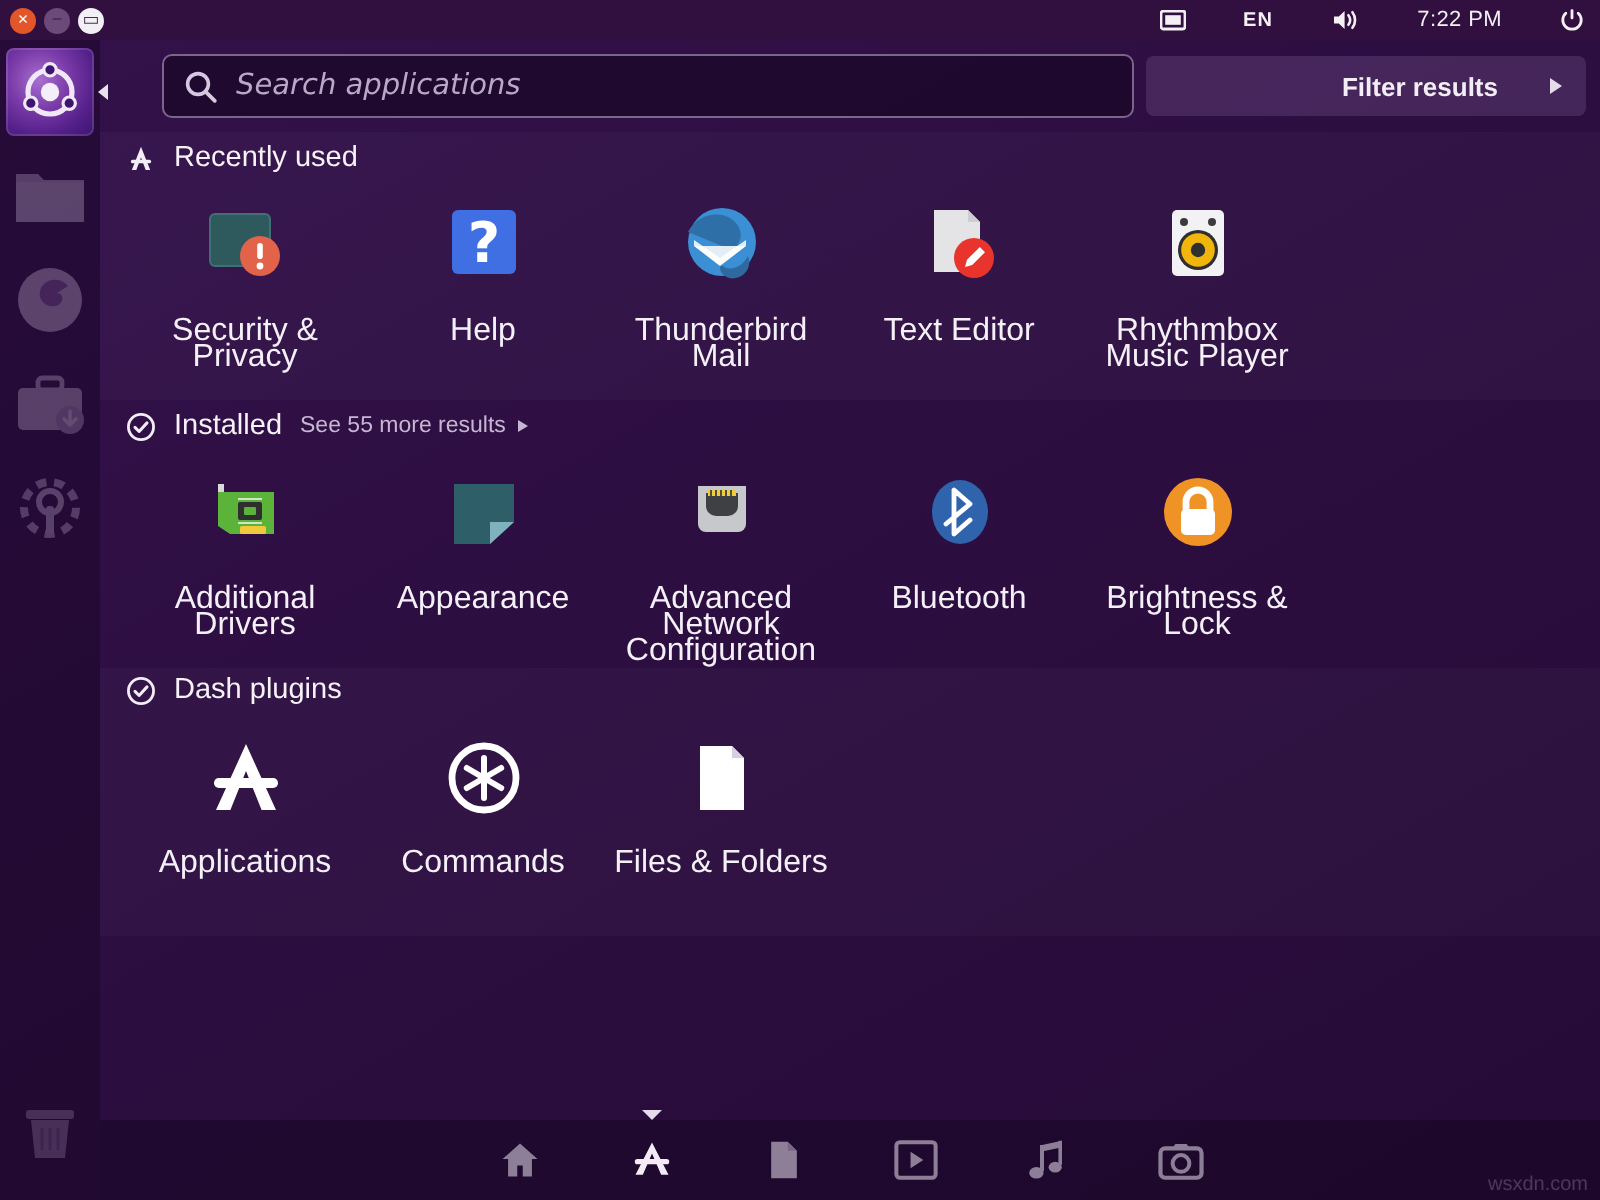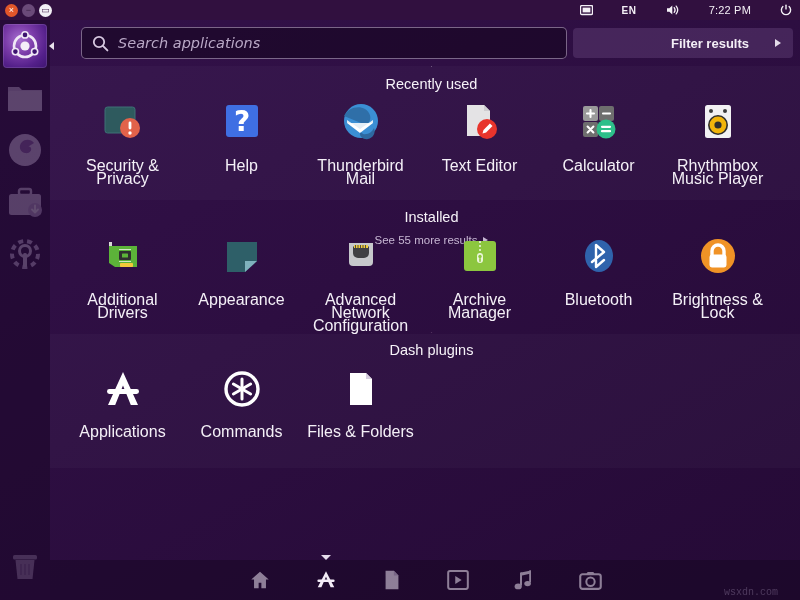--- a/index.html
+++ b/index.html
@@ -92,21 +92,20 @@
     color: #f3eef6; font-size: 13px; font-weight: bold;
   }
   .tri-r { width: 0; height: 0; border-top: 4px solid transparent;
            border-bottom: 4px solid transparent; border-left: 6px solid #e4dbe9; }
 
   
   .section { position: absolute; left: 0; width: 750px; }
   .sec-head {
     display: flex; align-items: center; gap: 9px; height: 26px;
     padding-left: 13px;
-    flex-direction: column;
   }
   .sec-title { color: #f6f2f8; font-size: 14.5px; }
   .sec-more { color: #c6b6d2; font-size: 11.5px; display: flex; align-items: center; gap: 6px; }
   .tri-sm { width: 0; height: 0; border-top: 3.5px solid transparent;
             border-bottom: 3.5px solid transparent; border-left: 5px solid #c6b6d2; }
 
   .grid { display: flex; padding-left: 13px; }
   .cell {
     width: 119px; display: flex; flex-direction: column;
     align-items: center; padding-top: 8px;
@@ -129,22 +128,22 @@
   .lens { position: relative; width: 26px; height: 26px;
           display: flex; align-items: center; justify-content: center; opacity: .55; }
   .lens.active { opacity: 1; }
   .lens .caret {
     position: absolute; top: -12px; left: 50%; transform: translateX(-50%);
     width: 0; height: 0; border-left: 5px solid transparent;
     border-right: 5px solid transparent; border-top: 5px solid #e6dcec;
   }
 
   #watermark {
-    position: absolute; right: 22px; bottom: 2px;
-    color: rgba(190,170,205,0.30); font-size: 10px; font-family: Liberation Mono, monospace;
+    position: absolute; right: 6px; bottom: 2px;
+    color: rgba(190,170,205,0.30); font-size: 10px;
   }
 </style>
 </head>
 <body>
 
 <div id="screen">
 
   <div id="topbar">
     <div class="wbtns">
       <div class="wbtn close">
@@ -313,35 +312,20 @@
             <svg width="48" height="48" viewBox="0 0 48 48">
               <path d="M11 5h17l6 6v25H11z" fill="#e4e3e5"></path>
               <path d="M28 5l6 6h-6z" fill="#cfcdd1"></path>
               <circle cx="31" cy="29" r="10" fill="#e8342c"></circle>
               <path d="M26.5 33.5l1-3.6 6.4-6.4 2.6 2.6-6.4 6.4z" fill="#ffffff"></path>
             </svg>
           </div>
           <div class="cell-label">Text Editor</div>
         </div>
 
-        <div class="cell">
-          <div class="icon-wrap">
-            <svg width="48" height="48" viewBox="0 0 48 48">
-              <rect x="8" y="6" width="15" height="15" rx="2" fill="#9a9a9a"></rect>
-              <rect x="24" y="6" width="15" height="15" rx="2" fill="#6e6e6e"></rect>
-              <rect x="8" y="22" width="15" height="15" rx="2" fill="#6e6e6e"></rect>
-              <circle cx="31" cy="29" r="9.5" fill="#2dbf8a"></circle>
-              <path d="M12 13.5h7M15.5 10v7" stroke="#fff" stroke-width="2.1" stroke-linecap="round"></path>
-              <path d="M28 13.5h7" stroke="#fff" stroke-width="2.1" stroke-linecap="round"></path>
-              <path d="M12.6 26.6l5.8 5.8M18.4 26.6l-5.8 5.8" stroke="#fff" stroke-width="2.1" stroke-linecap="round"></path>
-              <path d="M27 26.8h8M27 31.2h8" stroke="#fff" stroke-width="2.2" stroke-linecap="round"></path>
-            </svg>
-          </div>
-          <div class="cell-label">Calculator</div>
-        </div>
 
         <div class="cell">
           <div class="icon-wrap">
             <svg width="48" height="48" viewBox="0 0 48 48">
               <rect x="11" y="5" width="26" height="33" rx="2.5" fill="#f2f1f3"></rect>
               <circle cx="17" cy="11" r="2" fill="#3b3b3b"></circle>
               <circle cx="31" cy="11" r="2" fill="#3b3b3b"></circle>
               <circle cx="24" cy="25" r="10" fill="#2f2f2f"></circle>
               <circle cx="24" cy="25" r="8.4" fill="#f2b50b"></circle>
               <circle cx="24" cy="25" r="3.6" fill="#2f2f2f"></circle>
@@ -397,32 +381,20 @@
             <svg width="48" height="48" viewBox="0 0 48 48">
               <path d="M12 9h24v19a4 4 0 0 1-4 4H16a4 4 0 0 1-4-4z" fill="#c6c8cb"></path>
               <path d="M16 12.5h16v6.5a5 5 0 0 1-5 5h-6a5 5 0 0 1-5-5z" fill="#3f4043"></path>
               <rect x="17" y="11" width="14" height="3" fill="#f0cd3d"></rect>
               <path d="M18.5 11v3M21 11v3M23.5 11v3M26 11v3M28.5 11v3" stroke="#3f4043" stroke-width=".9"></path>
             </svg>
           </div>
           <div class="cell-label">Advanced Network Configuration</div>
         </div>
 
-        <div class="cell">
-          <div class="icon-wrap">
-            <svg width="48" height="48" viewBox="0 0 48 48">
-              <rect x="8" y="7" width="32" height="30" rx="3" fill="#8cc63f"></rect>
-              <path d="M24 7v13" stroke="#eaf6d9" stroke-width="1.6" stroke-dasharray="2 2"></path>
-              <rect x="21" y="19" width="6" height="10" rx="3" fill="#eaf6d9"></rect>
-              <circle cx="24" cy="22.5" r="1.7" fill="#8cc63f"></circle>
-              <rect x="23.2" y="24" width="1.6" height="4" rx=".8" fill="#8cc63f"></rect>
-            </svg>
-          </div>
-          <div class="cell-label">Archive Manager</div>
-        </div>
 
         <div class="cell">
           <div class="icon-wrap">
             <svg width="48" height="48" viewBox="0 0 48 48">
               <ellipse cx="24" cy="22" rx="14" ry="16" fill="#2f63ac"></ellipse>
               <path d="M21 11l8 7-12 10 12-10-8-7v22l8-7" fill="none" stroke="#ffffff" stroke-width="2.4" stroke-linejoin="round" stroke-linecap="round"></path>
             </svg>
           </div>
           <div class="cell-label">Bluetooth</div>
         </div>

